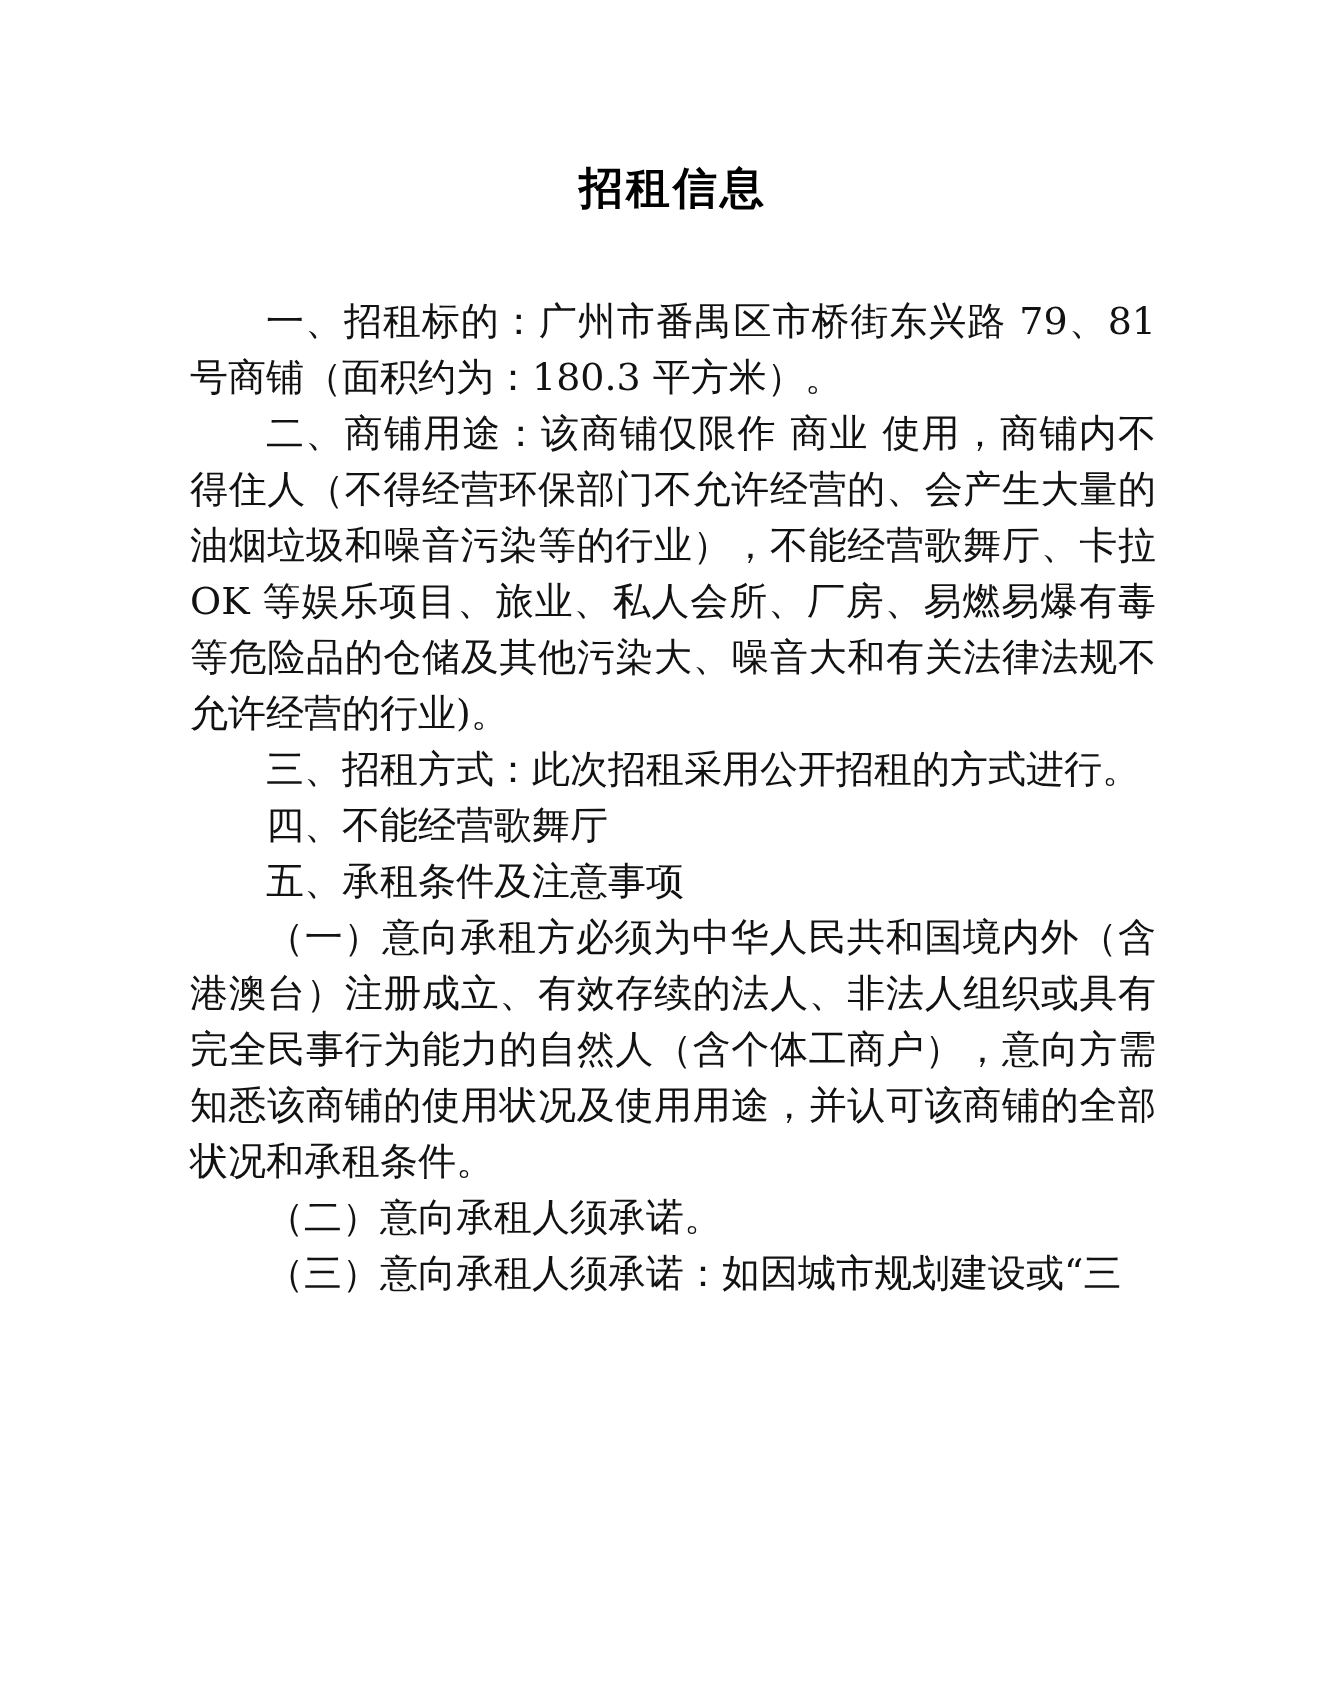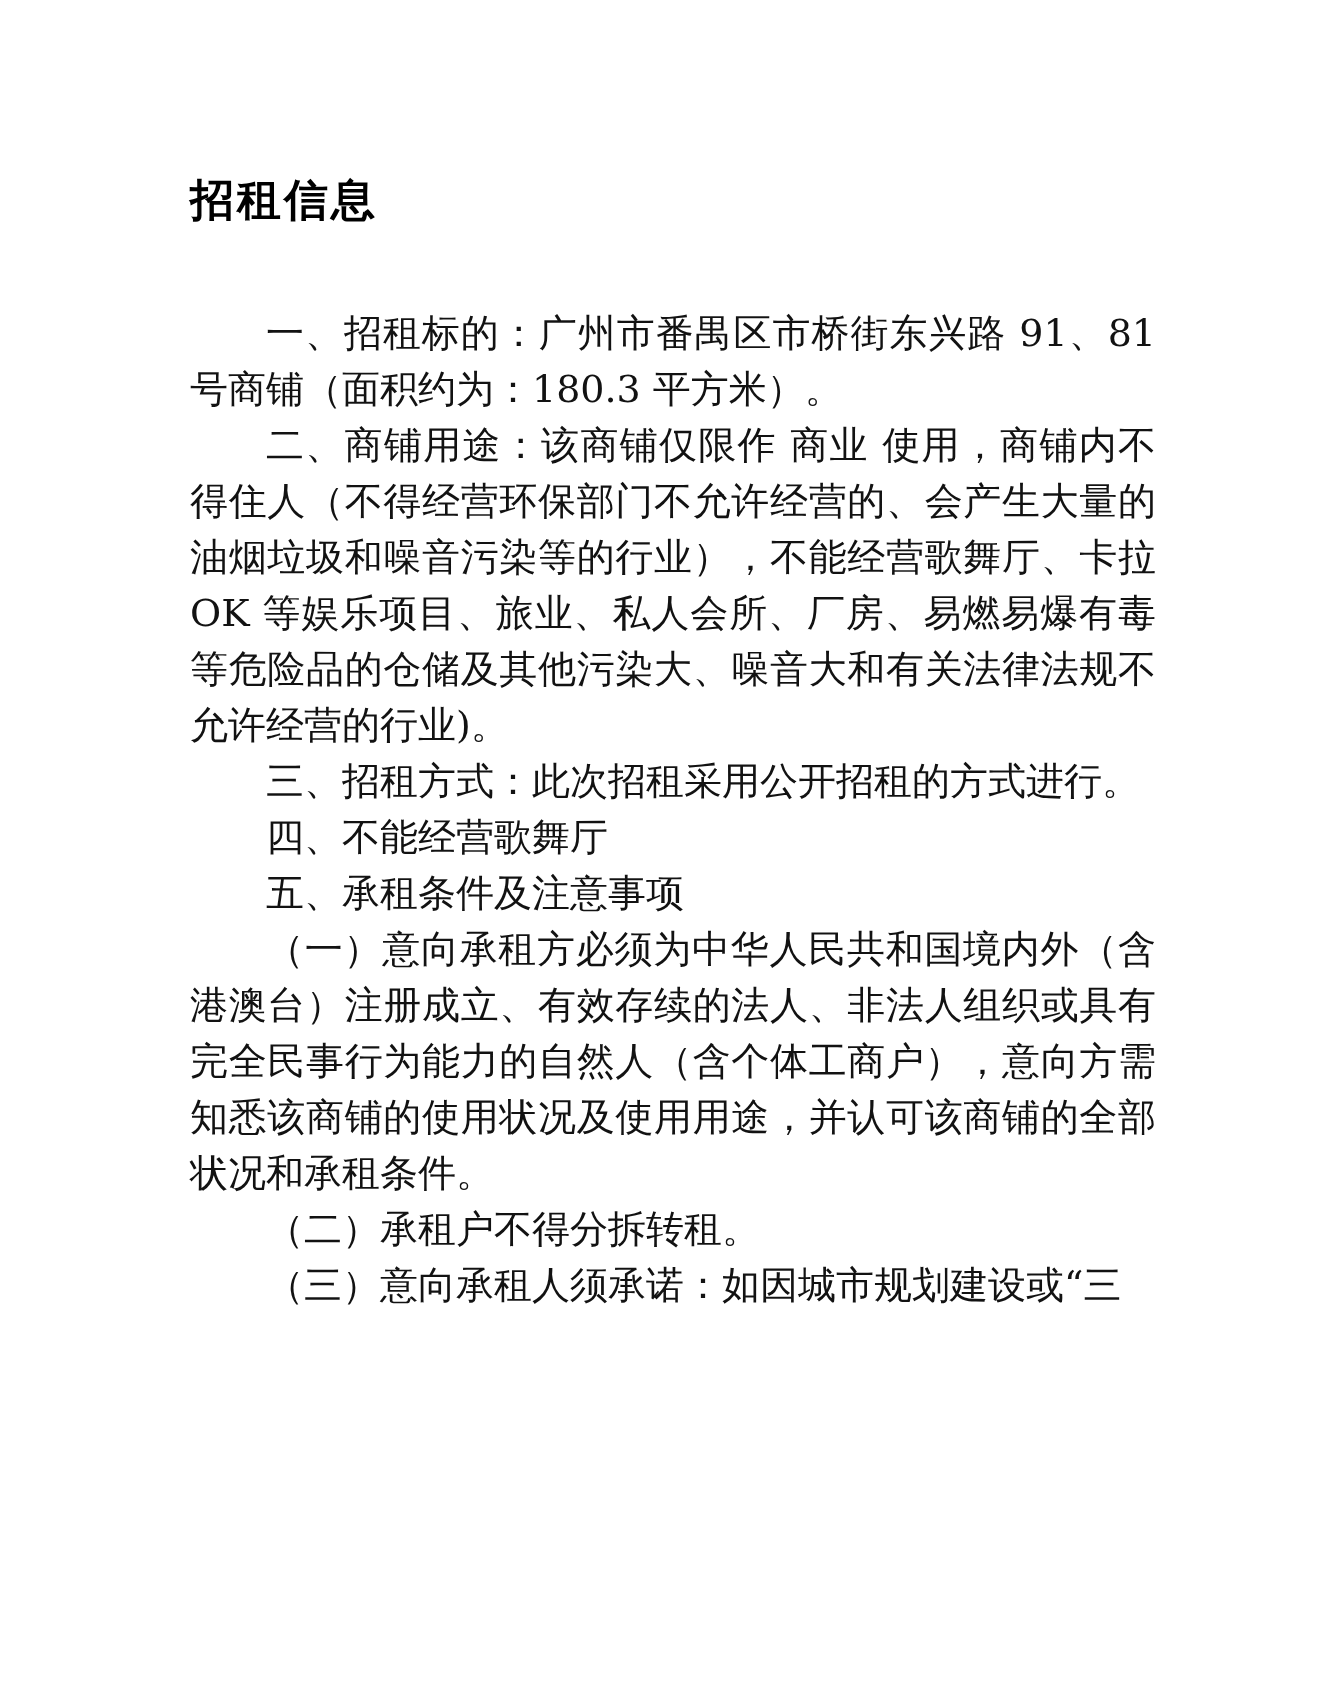--- a/index.html
+++ b/index.html
@@ -20,22 +20,23 @@
     padding: 163px 168px 0 190px;
     overflow: hidden;
     color: #111111;
   }
   .doc-title {
     font-family: "DejaVu Sans", "Liberation Sans", sans-serif;
     font-weight: bold;
     font-size: 44px;
     line-height: 50px;
     letter-spacing: 3px;
+    text-align: center;
     color: #000000;
-    margin: 12px 0 80px 0;
+    margin: 0 0 80px 0;
   }
   .doc-body {
     width: 100%;
   }
   .para {
     font-family: "DejaVu Serif", "Liberation Serif", serif;
     font-size: 38px;
     line-height: 56px;
     margin: 0;
     text-indent: 2em;
@@ -45,22 +46,22 @@
     word-break: break-all;
   }
 </style>
 </head>
 <body>
 
 <div class="page">
   <h1 class="doc-title">招租信息</h1>
 
   <div class="doc-body">
-    <p class="para">一、招租标的：广州市番禺区市桥街东兴路 91、81 号商铺（面积约为：180.3 平方米）。</p>
+    <p class="para">一、招租标的：广州市番禺区市桥街东兴路 79、81 号商铺（面积约为：180.3 平方米）。</p>
     <p class="para">二、商铺用途：该商铺仅限作 商业 使用，商铺内不得住人（不得经营环保部门不允许经营的、会产生大量的油烟垃圾和噪音污染等的行业），不能经营歌舞厅、卡拉 OK 等娱乐项目、旅业、私人会所、厂房、易燃易爆有毒等危险品的仓储及其他污染大、噪音大和有关法律法规不允许经营的行业)。</p>
     <p class="para">三、招租方式：此次招租采用公开招租的方式进行。</p>
     <p class="para">四、不能经营歌舞厅</p>
     <p class="para">五、承租条件及注意事项</p>
     <p class="para">（一）意向承租方必须为中华人民共和国境内外（含港澳台）注册成立、有效存续的法人、非法人组织或具有完全民事行为能力的自然人（含个体工商户），意向方需知悉该商铺的使用状况及使用用途，并认可该商铺的全部状况和承租条件。</p>
-    <p class="para">（二）承租户不得分拆转租。</p>
+    <p class="para">（二）意向承租人须承诺。</p>
     <p class="para">（三）意向承租人须承诺：如因城市规划建设或“三</p>
   </div>
 </div>
 
 </body></html>

